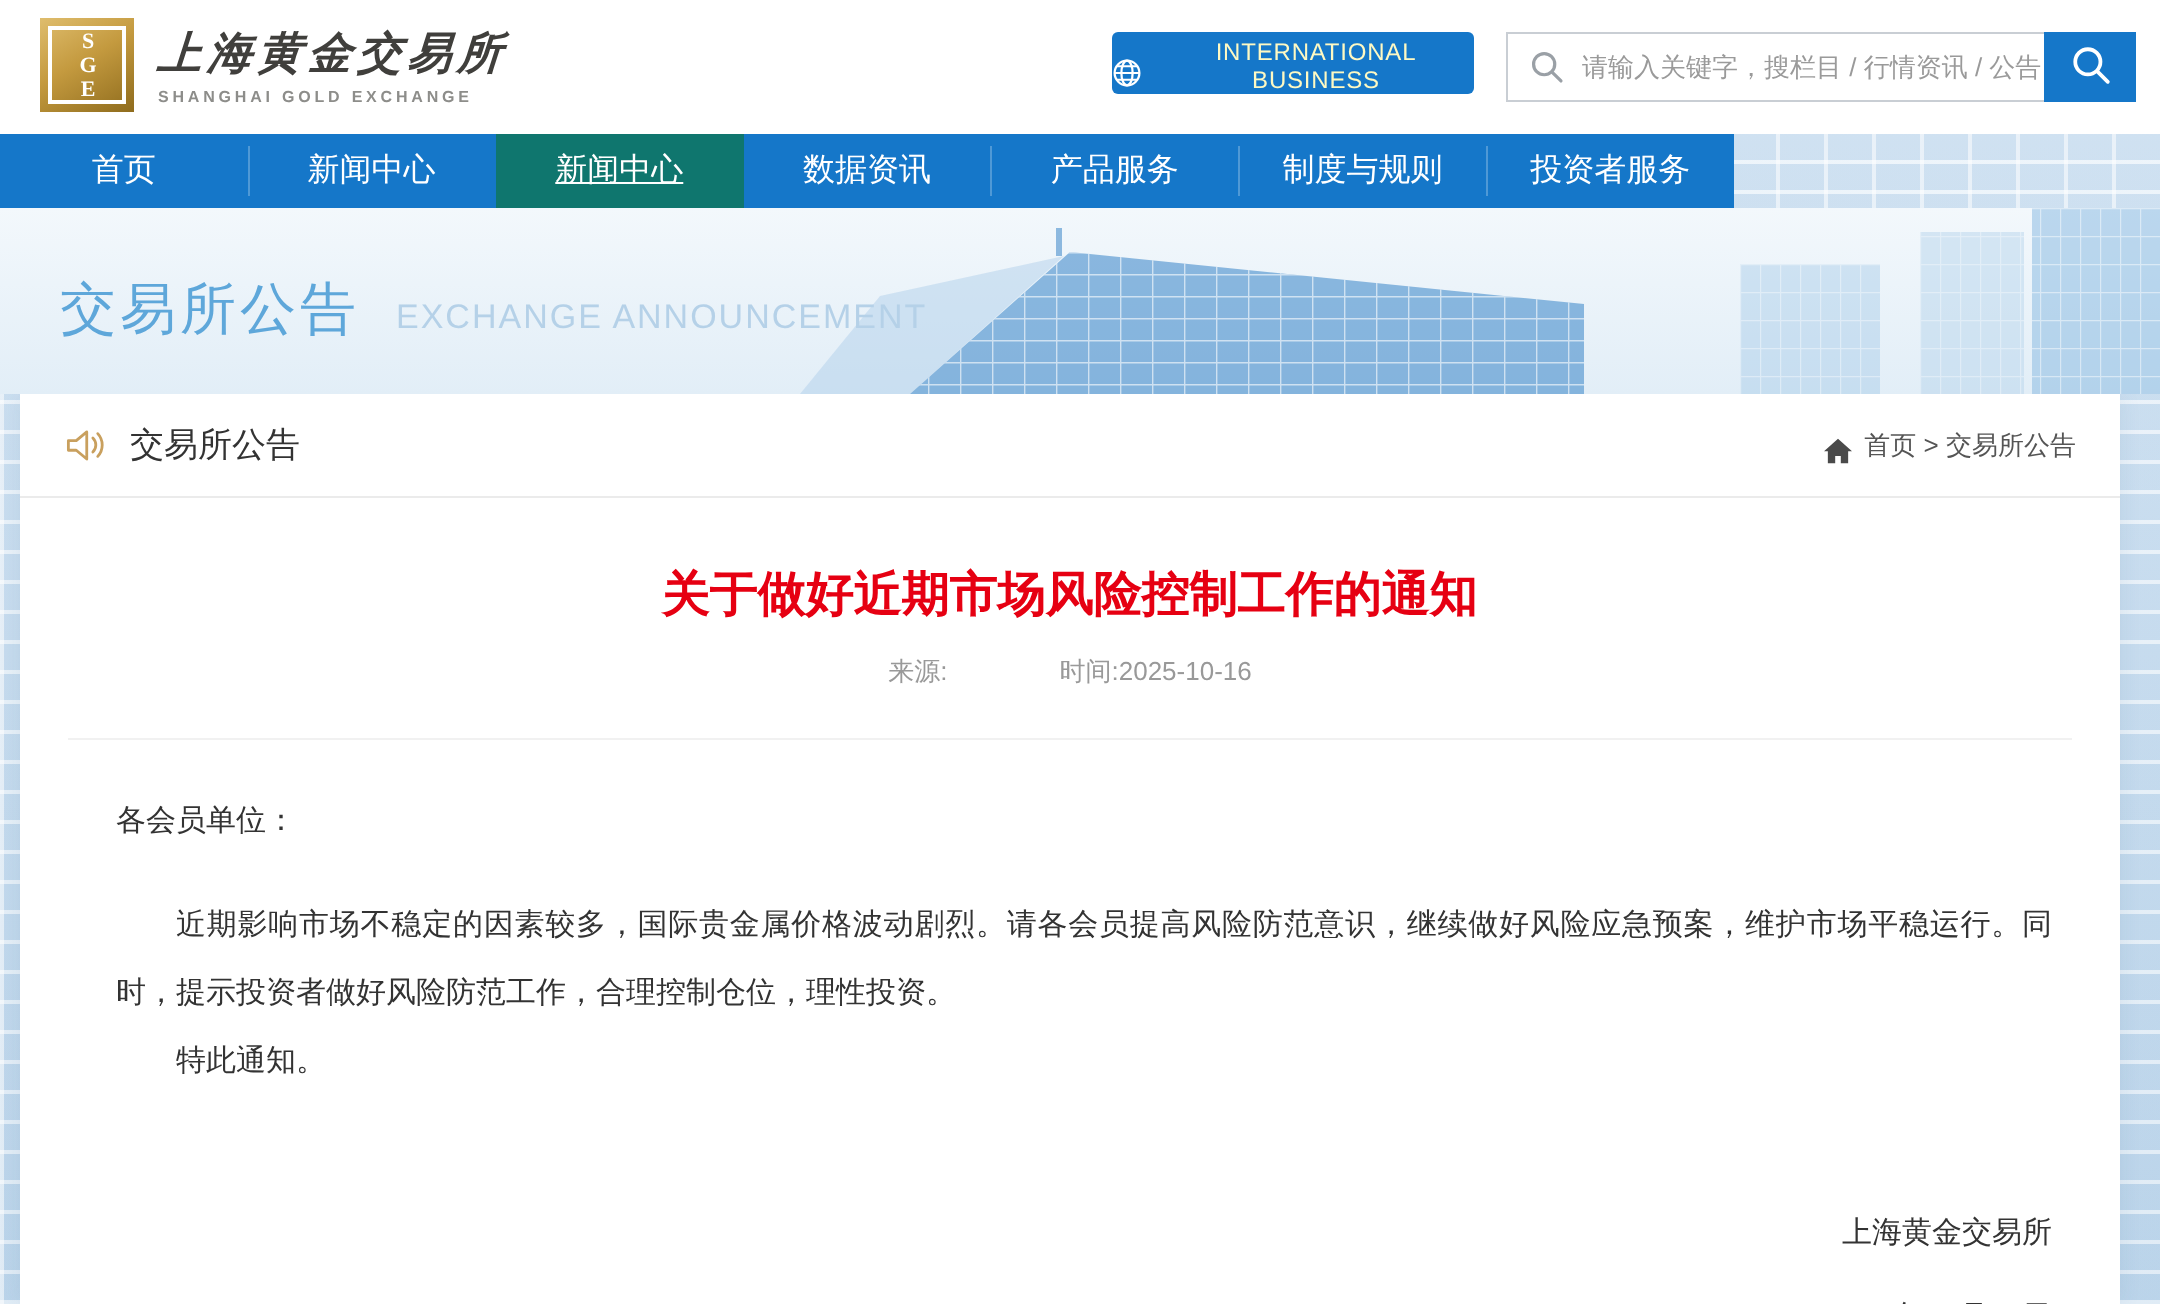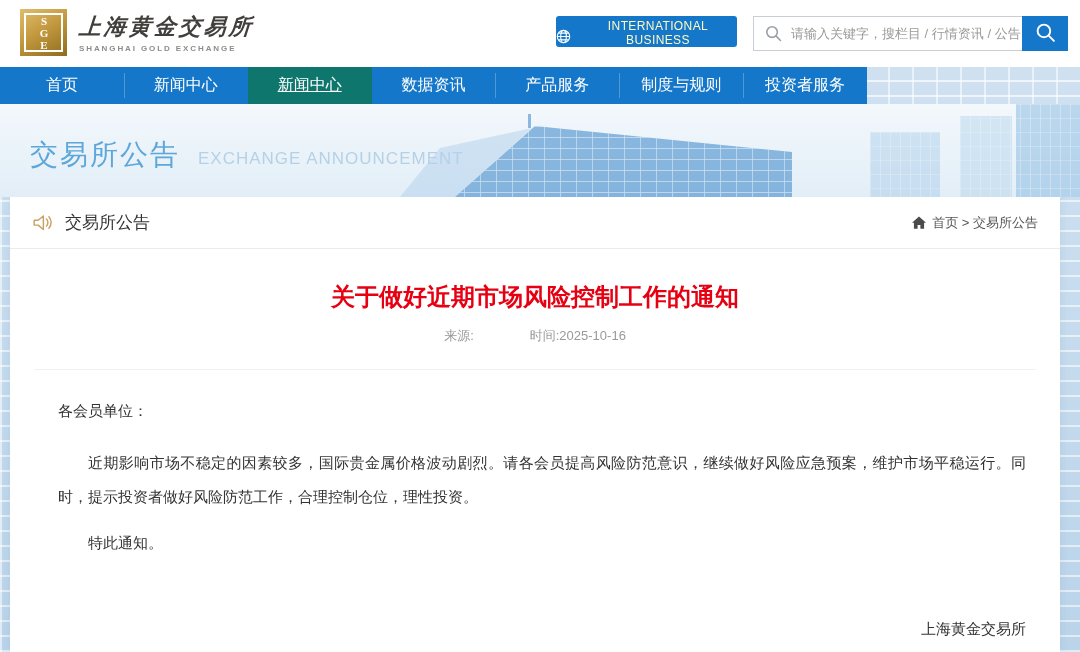--- a/index.html
+++ b/index.html
@@ -86,31 +86,31 @@
   
   .card {
     position:absolute; left:10px; top:197px; width:1050px; height:455px;
     background:#fff; box-shadow:0 0 10px rgba(60,100,140,.10);
   }
   .section-bar {
     height:52px; display:flex; align-items:center; padding:0 22px;
     border-bottom:1px solid #ebebeb;
   }
   .section-title { font-size:17px; color:#333; margin-left:12px; }
-  .breadcrumb { margin-left:auto; display:flex; align-items:center; gap:6px; font-size:13px; color:#555; cursor:pointer; }
+  .breadcrumb { margin-left:auto; display:flex; align-items:flex-end; gap:6px; font-size:13px; color:#555; cursor:pointer; }
 
   .article-title { margin-top:32px; text-align:center; font-size:24px; font-weight:bold; color:#e60012; }
   .article-meta { margin-top:14px; text-align:center; font-size:13px; color:#999; }
   .meta-source { margin-right:56px; }
   .rule-light { border:none; border-top:1px solid #f1f1f1; margin:24px 24px 0; }
 
   .article-body { padding:24px 34px 0 48px; font-size:15px; color:#333; line-height:34px; }
   .p-salutation { }
   .p-body { text-indent:2em; margin-top:18px; text-align:justify; }
-  .p-closing { text-indent:2em; margin-top:12px; }
+  .p-closing { text-indent:2em; }
   .p-signature { text-align:right; margin-top:52px; }
   .p-date { text-align:right; margin-top:8px; }
 </style>
 </head>
 <body>
 
 <div class="header">
   <div class="logo-group">
     <div class="seal">
       <div class="seal-inner">

